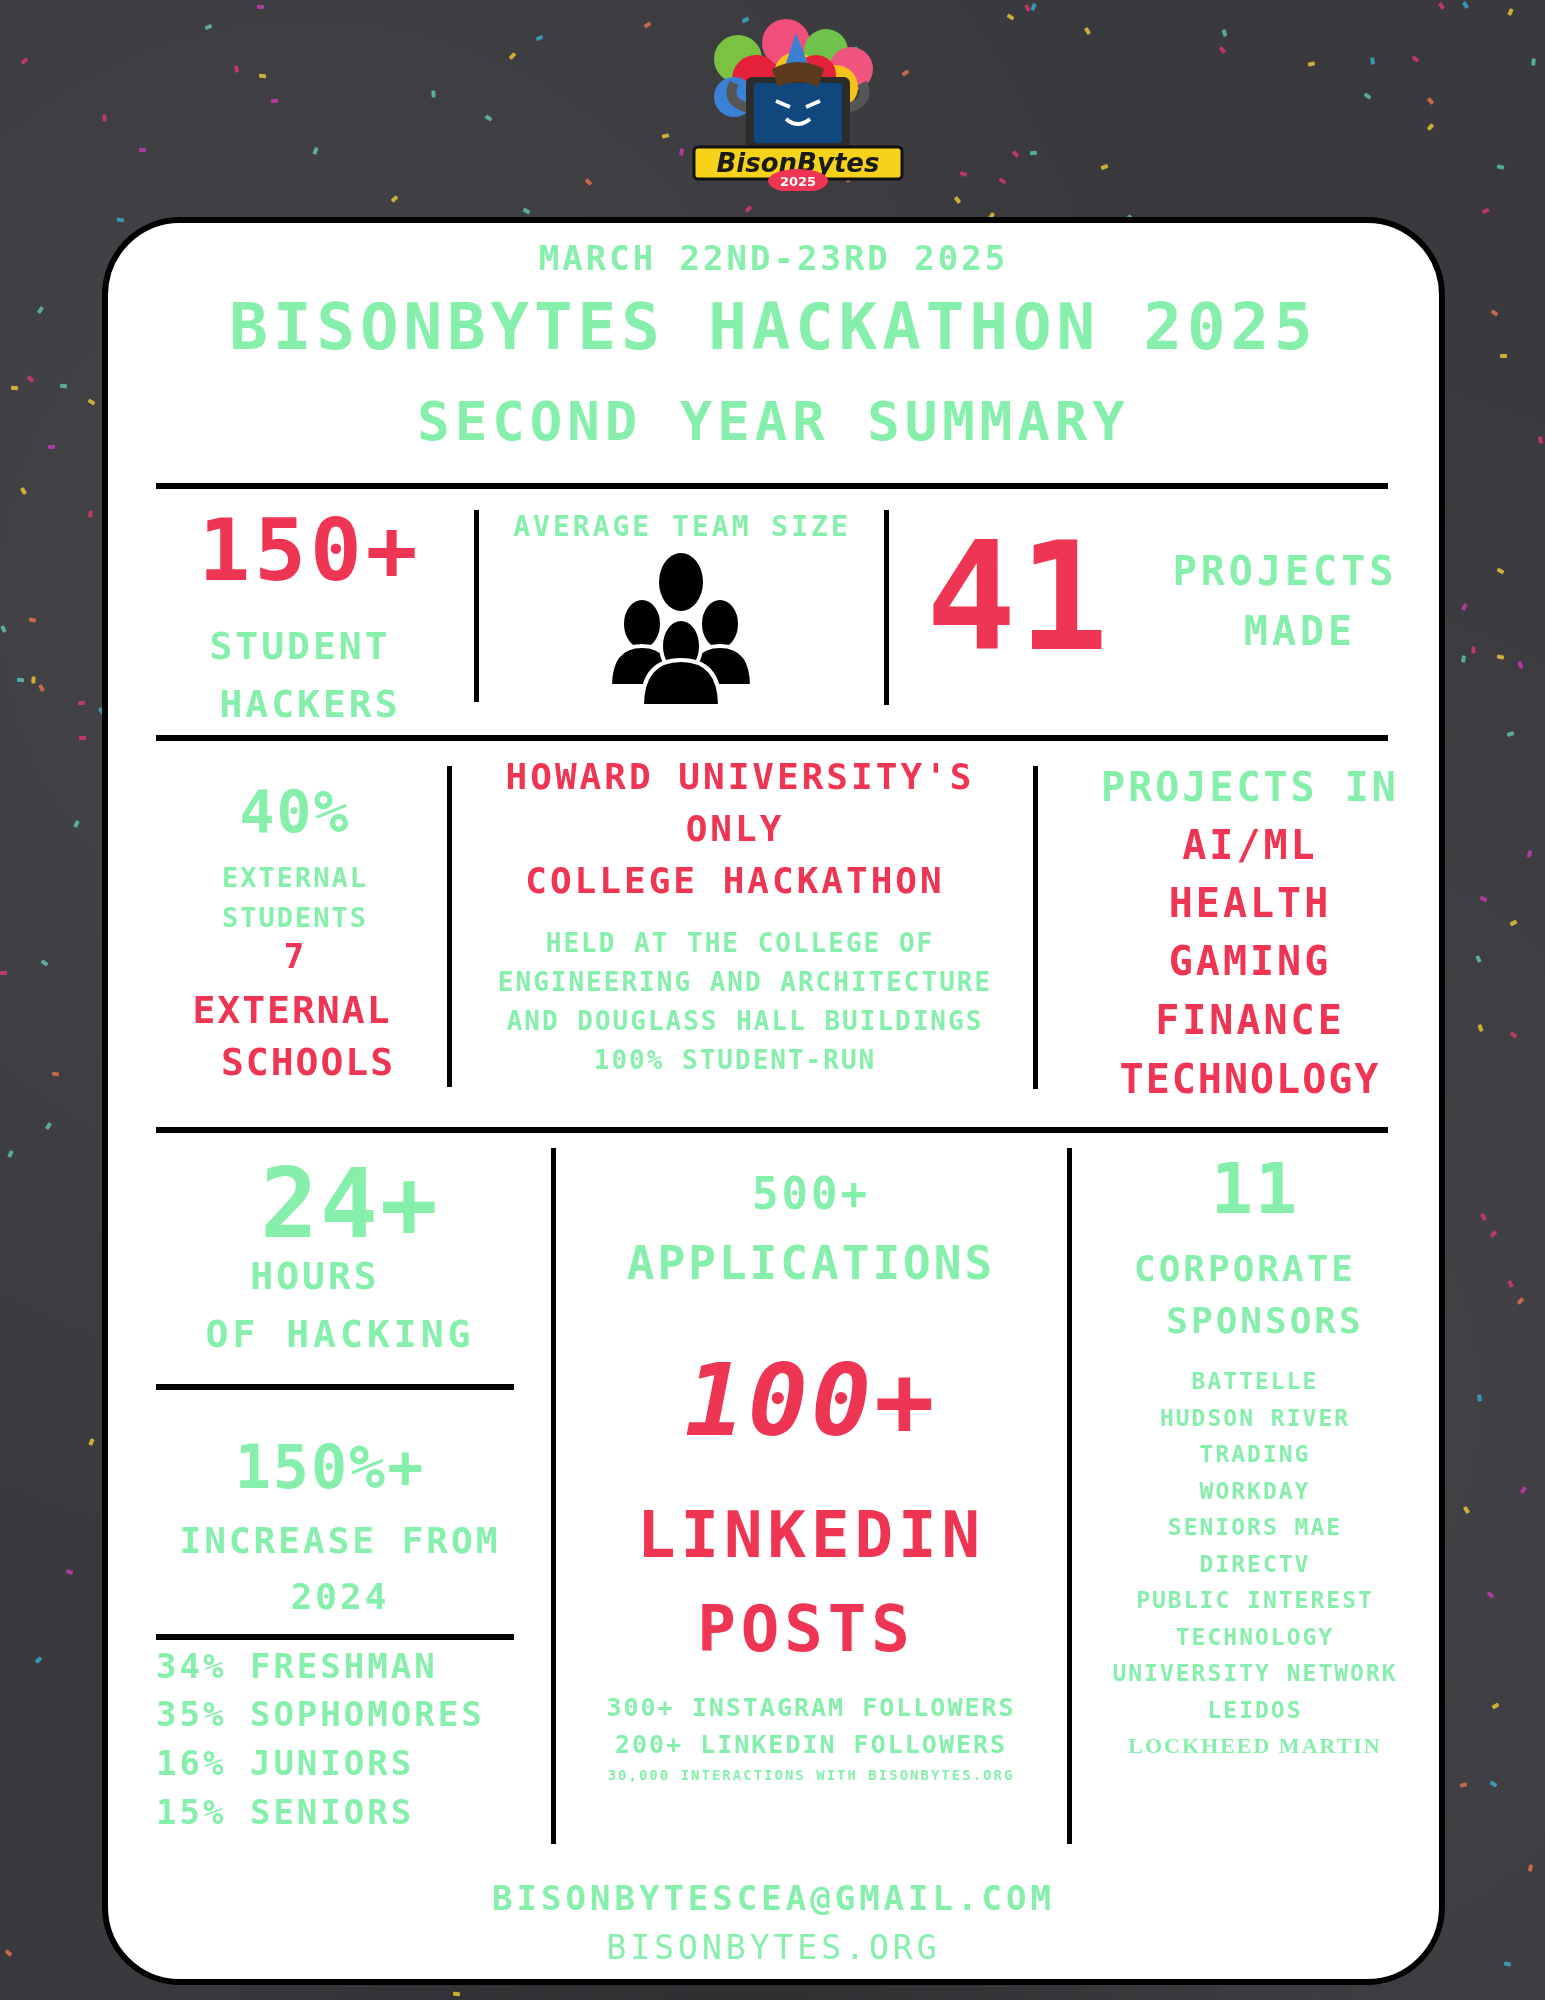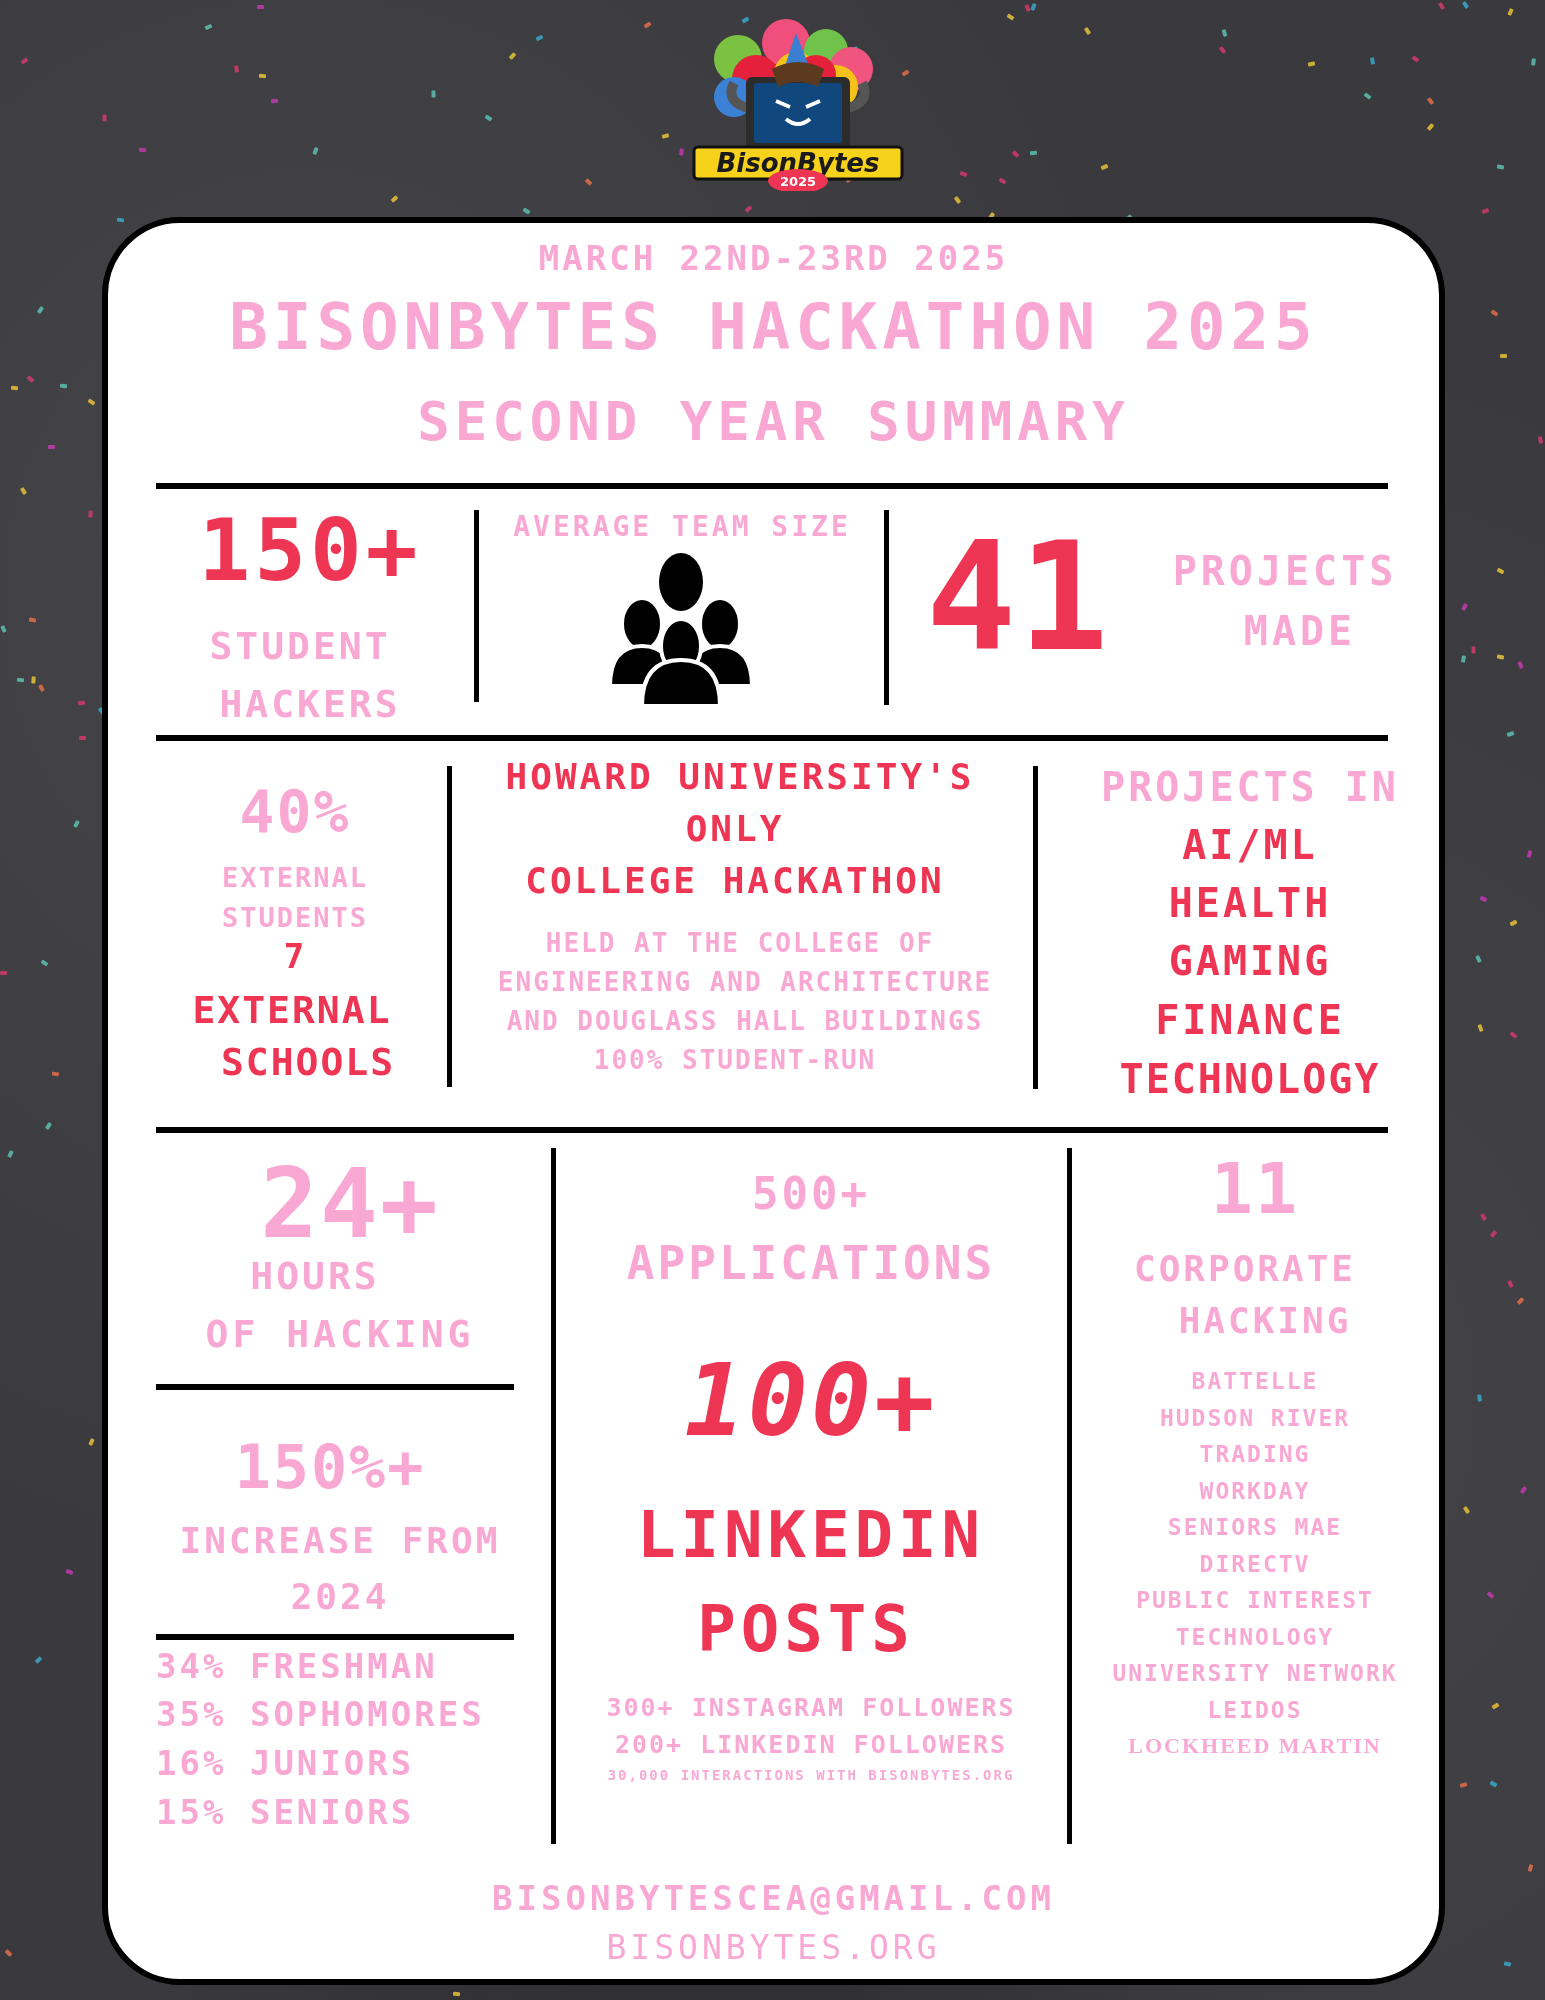--- a/index.html
+++ b/index.html
@@ -10,21 +10,21 @@
     background-color: #3a393d;
     background-image:
       radial-gradient(ellipse at 20% 30%, rgba(255,255,255,0.06), transparent 50%),
       radial-gradient(ellipse at 80% 70%, rgba(255,255,255,0.05), transparent 55%),
       radial-gradient(ellipse at 50% 90%, rgba(0,0,0,0.25), transparent 60%);
   }
   .confetti { position: absolute; width: 7px; height: 4px; border-radius: 1px; opacity: 0.85; }
   .abs { position: absolute; }
   .center { text-align: center; }
   .red { color: #EE3553; }
-  .blk { color: #f9a8d4; }
+  .blk { color: #86efac; }
   .b { font-weight: bold; }
 
   
   #logo { position: absolute; left: 676px; top: 19px; width: 243px; height: 172px; }
 
   
   #card {
     position: absolute; left: 102px; top: 217px; width: 1343px; height: 1768px;
     background: #fff; border: 6px solid #000; border-radius: 78px;
   }
@@ -599,21 +599,21 @@
   <div class="t blk center" style="left:556px;width:510px;top:1693px;font-size:25px;letter-spacing:2px;">300+ INSTAGRAM FOLLOWERS</div>
   <div class="t blk center" style="left:556px;width:510px;top:1730px;font-size:25px;letter-spacing:2px;">200+ LINKEDIN FOLLOWERS</div>
   <div class="t blk center" style="left:556px;width:510px;top:1767px;font-size:14px;letter-spacing:2px;">30,000 INTERACTIONS WITH BISONBYTES.ORG</div>
 </div>
 
 <div class="vr" style="left:1067px;top:1148px;height:696px;"></div>
 
 <div>
   <div class="t blk center" style="left:1075px;width:360px;top:1148px;font-size:70px;">11</div>
   <div class="t blk center" style="left:1075px;width:340px;top:1248px;font-size:36px;letter-spacing:3px;">CORPORATE</div>
-  <div class="t blk center" style="left:1095px;width:340px;top:1300px;font-size:36px;letter-spacing:3px;">HACKING</div>
+  <div class="t blk center" style="left:1095px;width:340px;top:1300px;font-size:36px;letter-spacing:3px;">SPONSORS</div>
   <div id="sponsor-list" style="position:absolute;left:1075px;width:360px;top:1368px;">
     <div class="center blk b" style="font-size:23px;height:36.5px;letter-spacing:2px;">BATTELLE</div>
     <div class="center blk b" style="font-size:23px;height:36.5px;letter-spacing:2px;">HUDSON RIVER</div>
     <div class="center blk b" style="font-size:23px;height:36.5px;letter-spacing:2px;">TRADING</div>
     <div class="center blk b" style="font-size:23px;height:36.5px;letter-spacing:2px;">WORKDAY</div>
     <div class="center blk b" style="font-size:23px;height:36.5px;letter-spacing:2px;">SENIORS MAE</div>
     <div class="center blk b" style="font-size:23px;height:36.5px;letter-spacing:2px;">DIRECTV</div>
     <div class="center blk b" style="font-size:23px;height:36.5px;letter-spacing:2px;">PUBLIC INTEREST</div>
     <div class="center blk b" style="font-size:23px;height:36.5px;letter-spacing:2px;">TECHNOLOGY</div>
     <div class="center blk b" style="font-size:23px;height:36.5px;letter-spacing:2px;">UNIVERSITY NETWORK</div>

